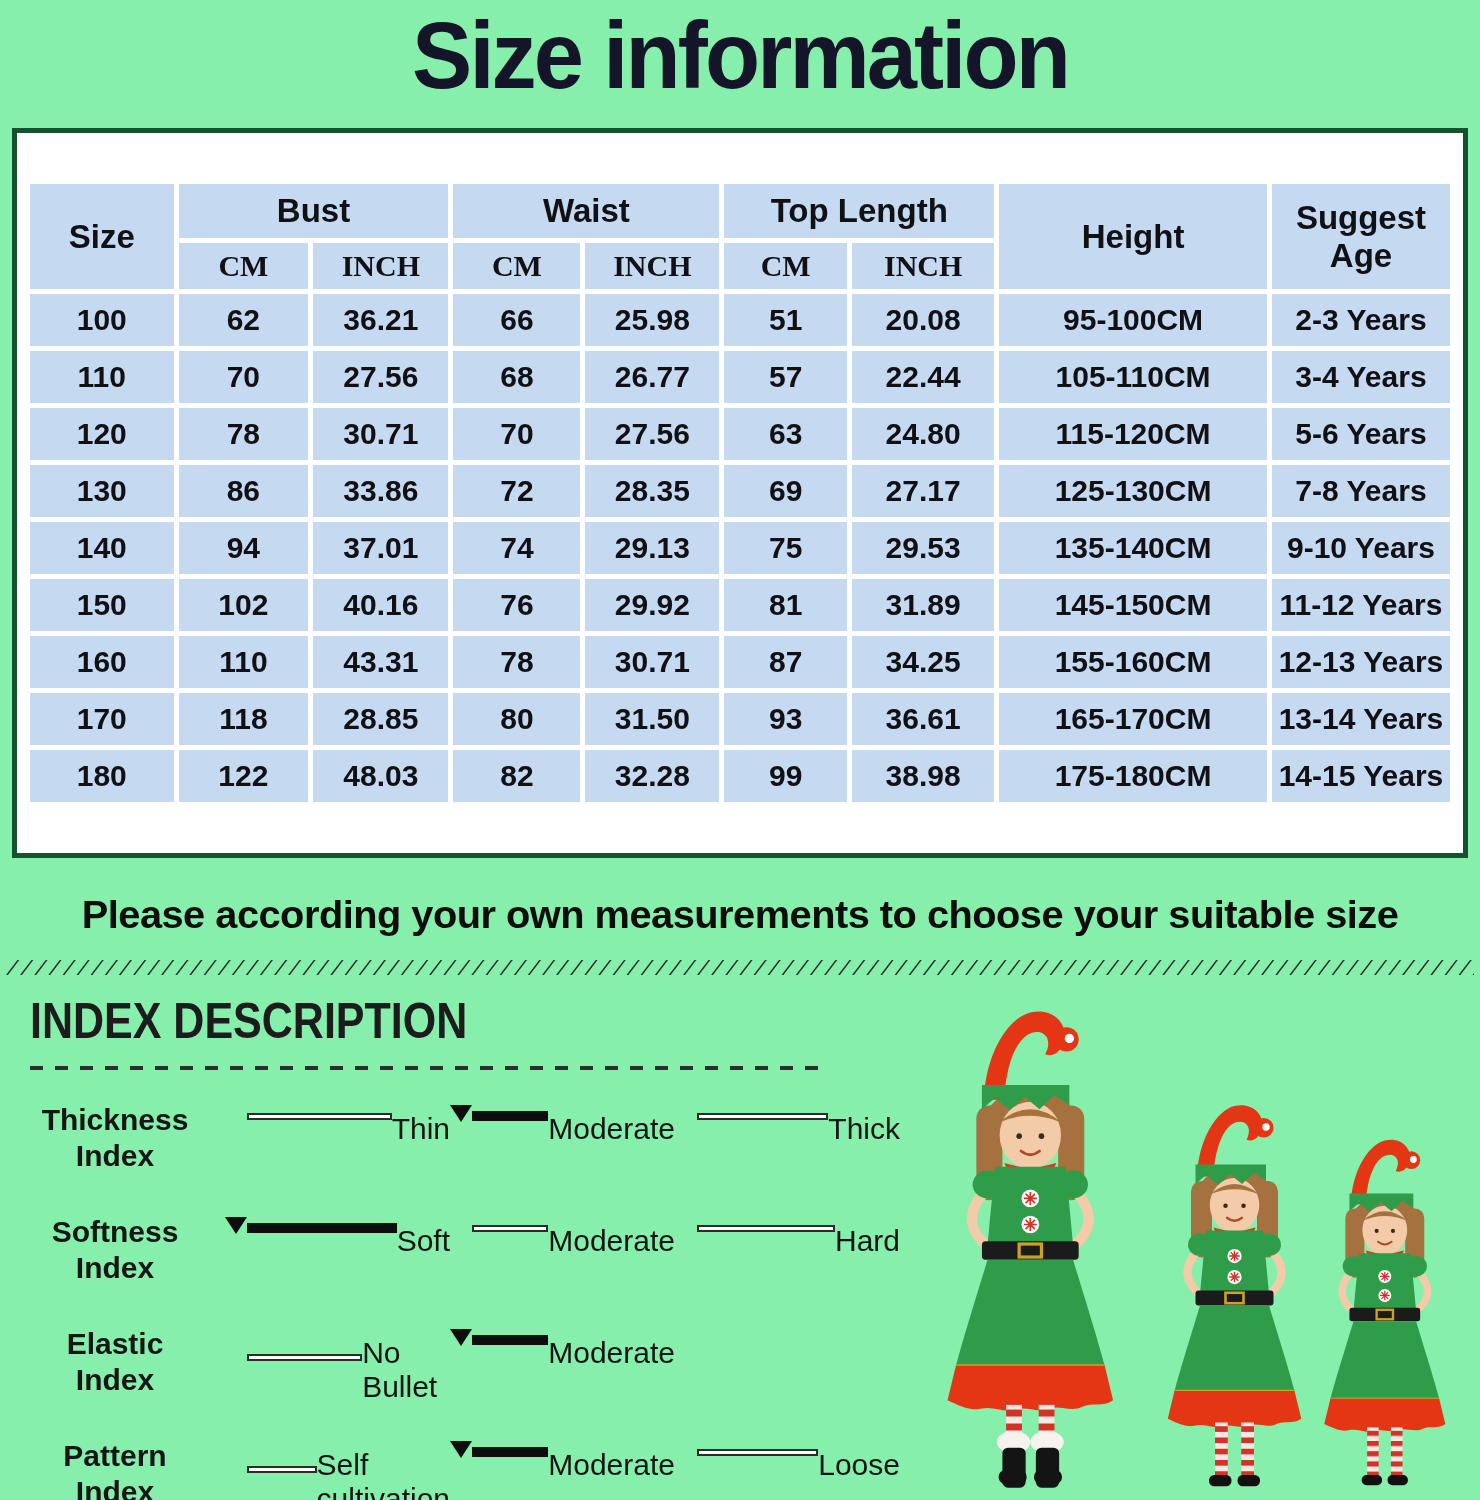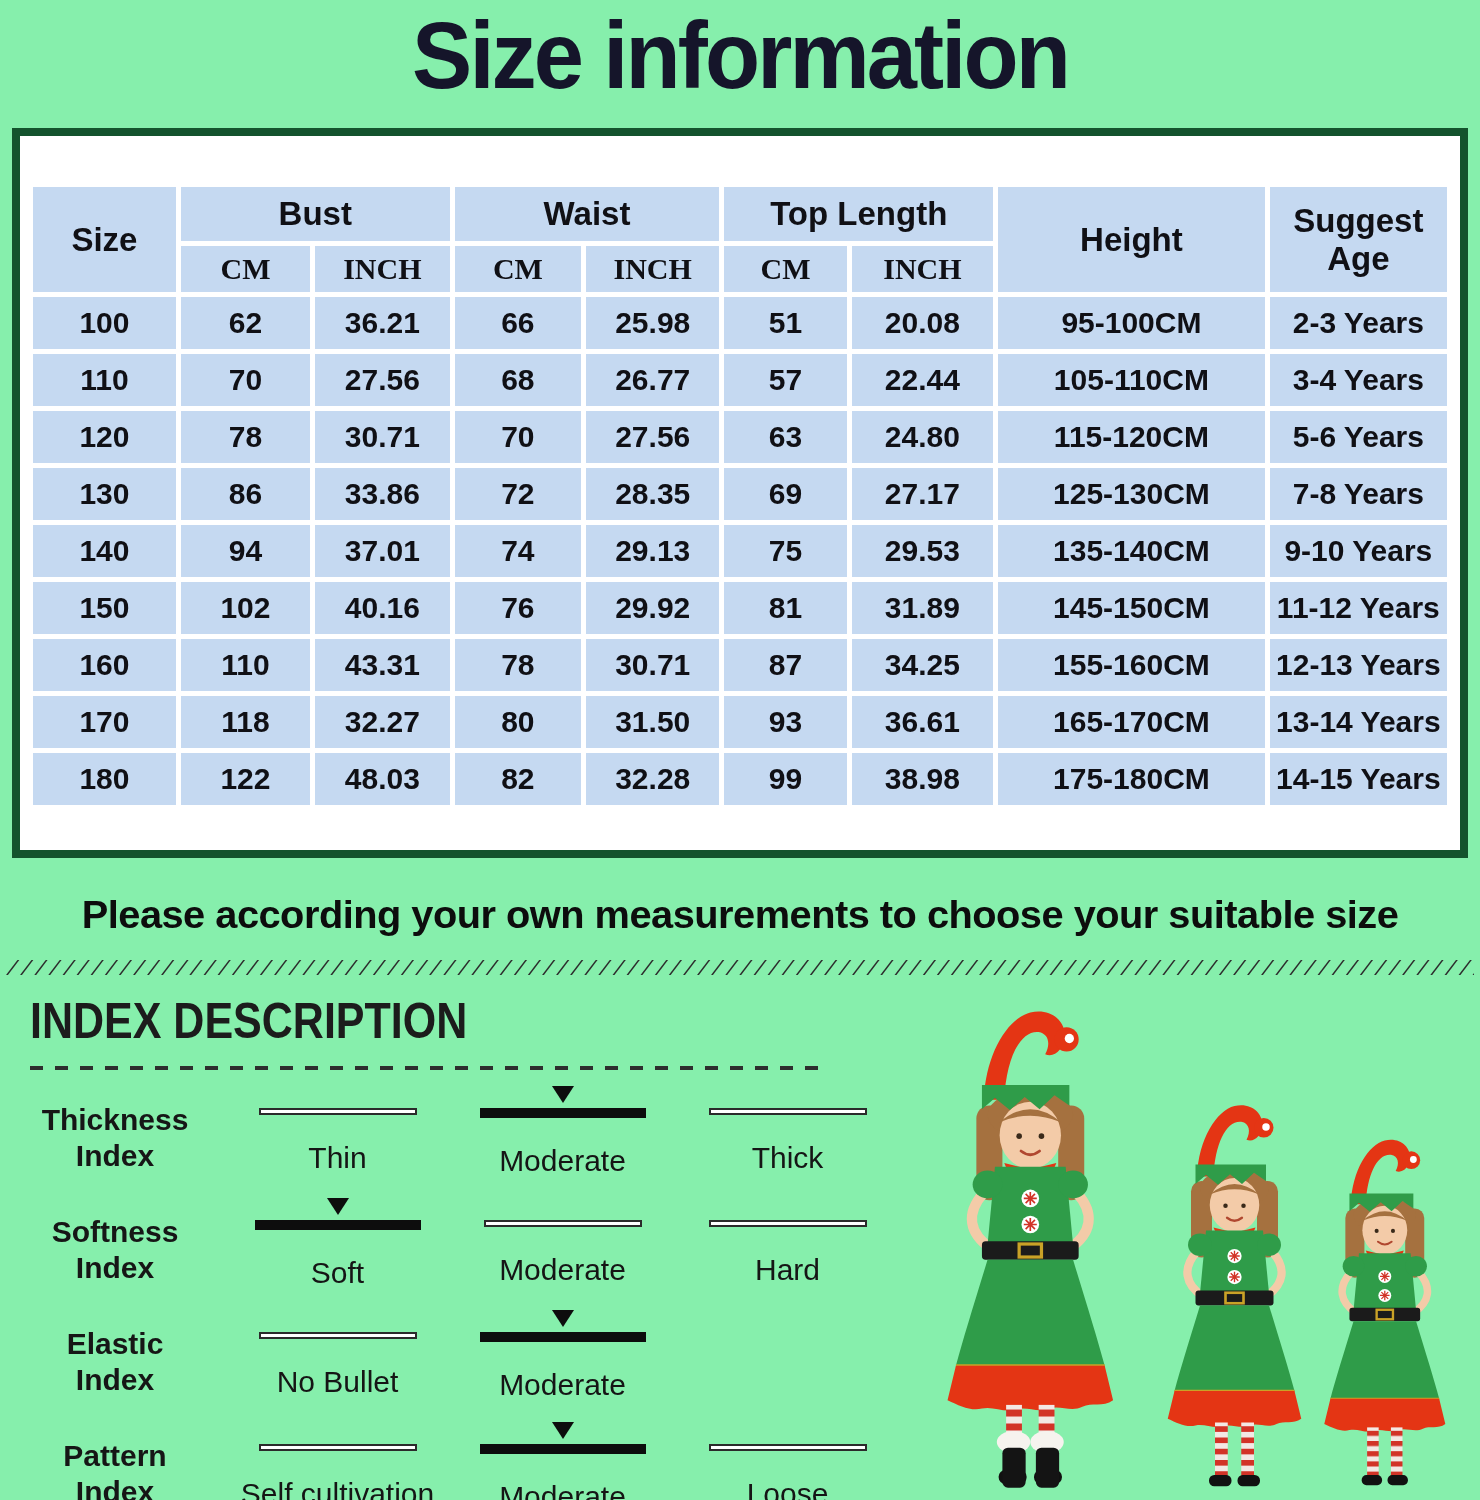--- a/index.html
+++ b/index.html
@@ -6,21 +6,21 @@
   #canvas{position:relative;width:1480px;height:1500px;background:#86efac;overflow:hidden;
           font-family:"Liberation Sans",sans-serif;color:#111;}
 
   
   .page-title{position:absolute;top:2px;left:0;width:100%;text-align:center;
     font-size:94px;font-weight:bold;letter-spacing:-3px;color:#15152a;
     transform:scaleX(.96);transform-origin:center;}
 
   
   .table-box{position:absolute;left:12px;top:128px;width:1456px;height:730px;
-    box-sizing:border-box;border:8px solid #14532d;background:#fff;
+    box-sizing:border-box;border:5px solid #14532d;background:#fff;
     padding:46px 8px 0 8px;}
   table.size-table{width:100%;border-collapse:separate;border-spacing:5px;
     table-layout:fixed;}
   table.size-table td,table.size-table th{background:#c5d9f1;text-align:center;
     vertical-align:middle;font-weight:bold;color:#101015;padding:0;}
   th.grp{font-size:33px;height:54px;}
   th.sub{font-size:30px;height:46px;color:#fbfbfb;font-family:Liberation Serif, serif;}
   td.cell{font-size:30px;height:52px;}
 
   
@@ -37,21 +37,21 @@
   .index-section{position:absolute;left:30px;top:992px;width:850px;}
   .index-heading{font-size:50px;font-weight:bold;color:#1c1c1c;letter-spacing:0px;
     transform:scaleX(.86);transform-origin:left;white-space:nowrap;}
   .dashline{margin-top:16px;width:800px;height:4px;
     background:repeating-linear-gradient(90deg,#2e2e2e 0 13px,transparent 13px 25px);}
   .index-rows{margin-top:10px;}
   .index-row{display:grid;grid-template-columns:195px 225px 225px 225px;
     align-items:start;height:112px;}
   .index-label{font-size:30px;font-weight:bold;line-height:1.2;padding-top:22px;
     color:#161616;width:170px;text-align:center;}
-  .opt{display:flex;flex-direction:column;align-items:center;padding-top:6px;}
+  .opt{display:flex;flex-direction:row;align-items:center;padding-top:6px;}
   .tri{width:0;height:0;border-left:11px solid transparent;
     border-right:11px solid transparent;border-top:17px solid #0d0d0d;
     margin-bottom:5px;visibility:hidden;}
   .opt.sel .tri{visibility:visible;}
   .bar{width:158px;height:7px;background:#fff;border:2px solid #2b2b2b;
     box-sizing:border-box;}
   .opt.sel .bar{width:166px;height:10px;background:#0d0d0d;border:none;}
   .opt-label{margin-top:26px;font-size:30px;color:#151515;}
 
   
@@ -169,21 +169,21 @@
             <td class="cell">78</td>
             <td class="cell">30.71</td>
             <td class="cell">87</td>
             <td class="cell">34.25</td>
             <td class="cell">155-160CM</td>
             <td class="cell">12-13 Years</td>
           </tr>
           <tr>
             <td class="cell">170</td>
             <td class="cell">118</td>
-            <td class="cell">32.27</td>
+            <td class="cell">28.85</td>
             <td class="cell">80</td>
             <td class="cell">31.50</td>
             <td class="cell">93</td>
             <td class="cell">36.61</td>
             <td class="cell">165-170CM</td>
             <td class="cell">13-14 Years</td>
           </tr>
           <tr>
             <td class="cell">180</td>
             <td class="cell">122</td>

